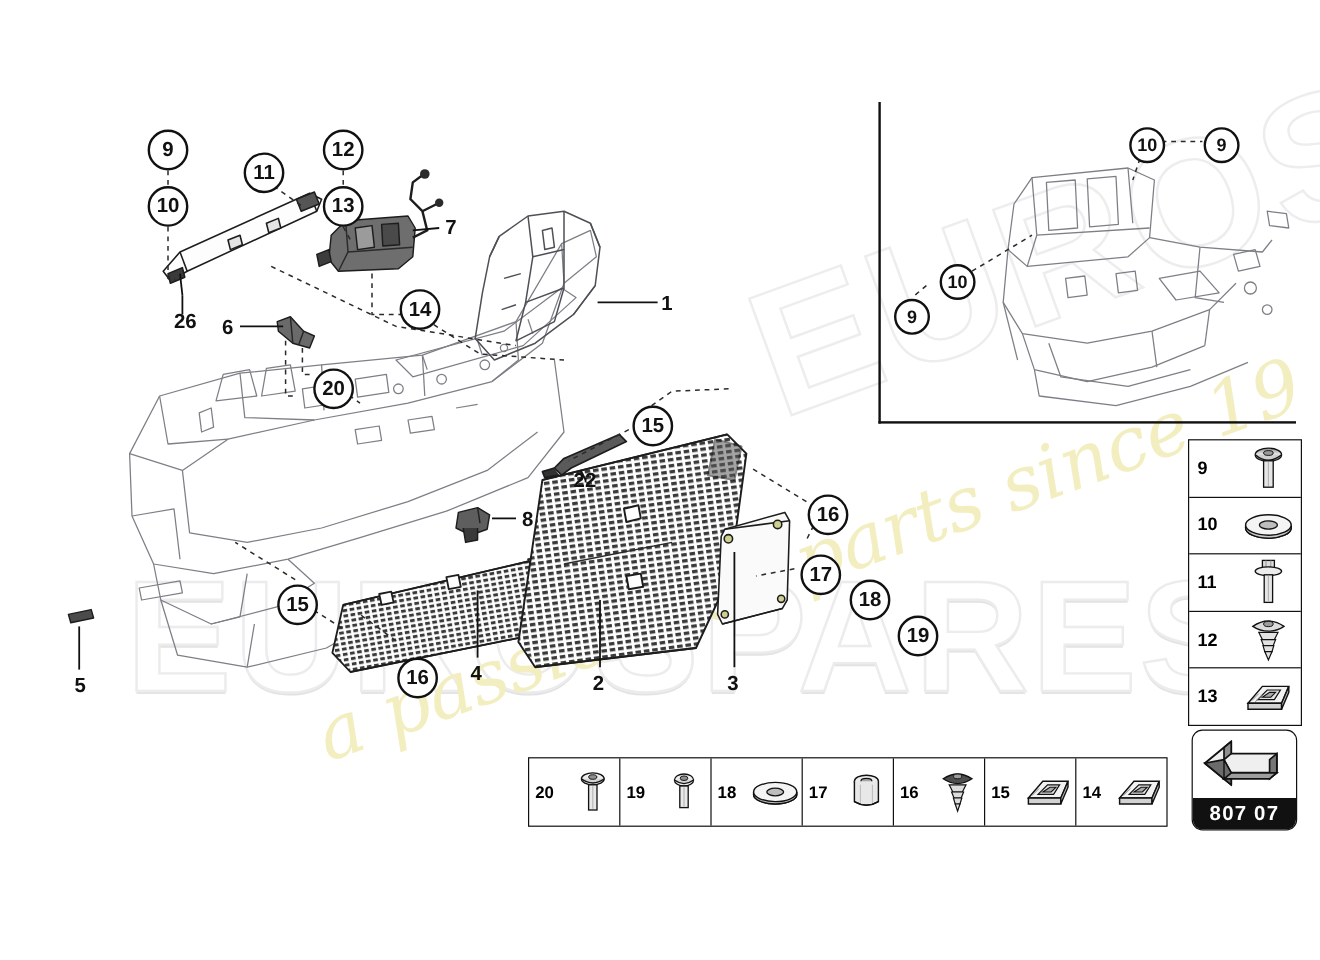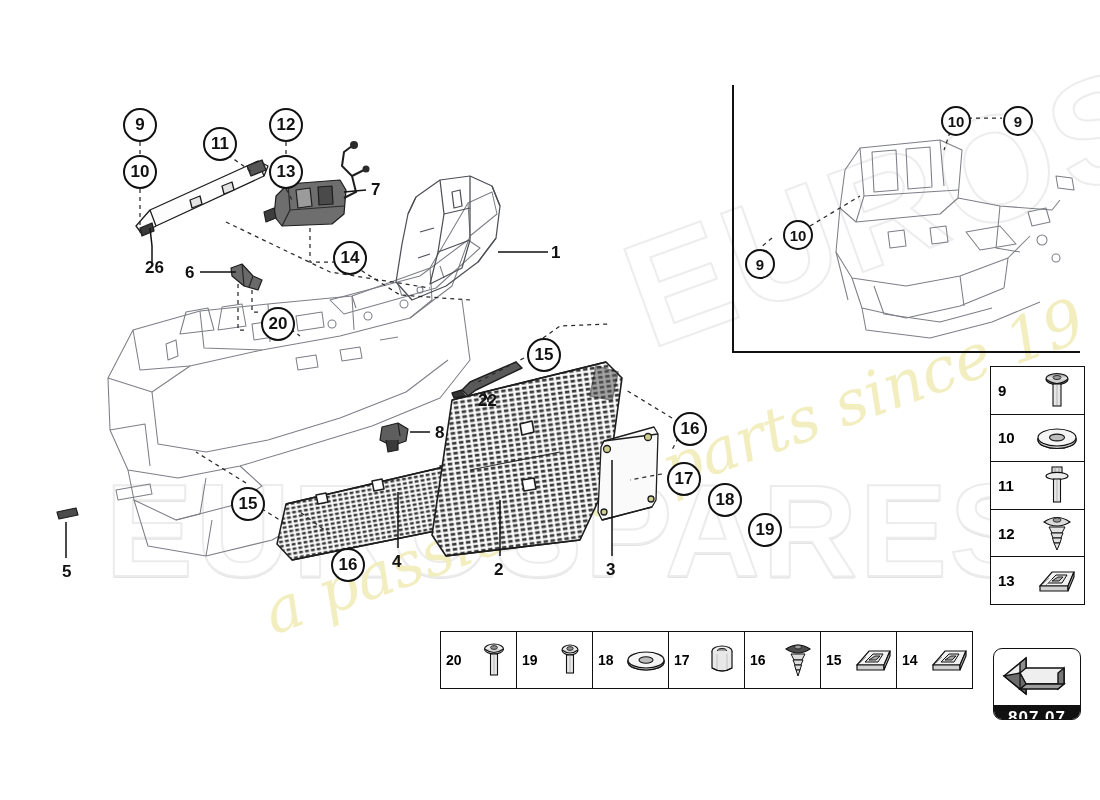--- a/index.html
+++ b/index.html
@@ -49,21 +49,21 @@
 
   #leg-h{left:440px;top:631px;width:533px;height:58px;display:flex;}
   #leg-h .cell{flex:1;border-right:1.6px solid #111;display:flex;
                align-items:center;box-sizing:border-box;}
   #leg-h .cell:last-child{border-right:none;}
   #leg-h .num{width:26px;text-align:left;padding-left:5px;
               font-size:14px;font-weight:bold;}
   #leg-h .ic{flex:1;display:flex;align-items:center;justify-content:center;}
 
   
-  #badge{position:absolute;left:993px;top:648px;width:88px;height:72px;
+  #badge{position:absolute;left:993px;top:608px;width:88px;height:84px;
          border:1.8px solid #111;border-radius:9px;background:#fff;
          overflow:hidden;z-index:45;box-sizing:border-box;}
   #badge .arrow{height:56px;display:flex;align-items:center;justify-content:center;}
   #badge .code{height:26px;background:#111;color:#fff;font-size:17px;
                font-weight:bold;display:flex;align-items:center;
                justify-content:center;letter-spacing:1px;}
 
   svg{display:block;overflow:visible;}
 </style>
 </head>

